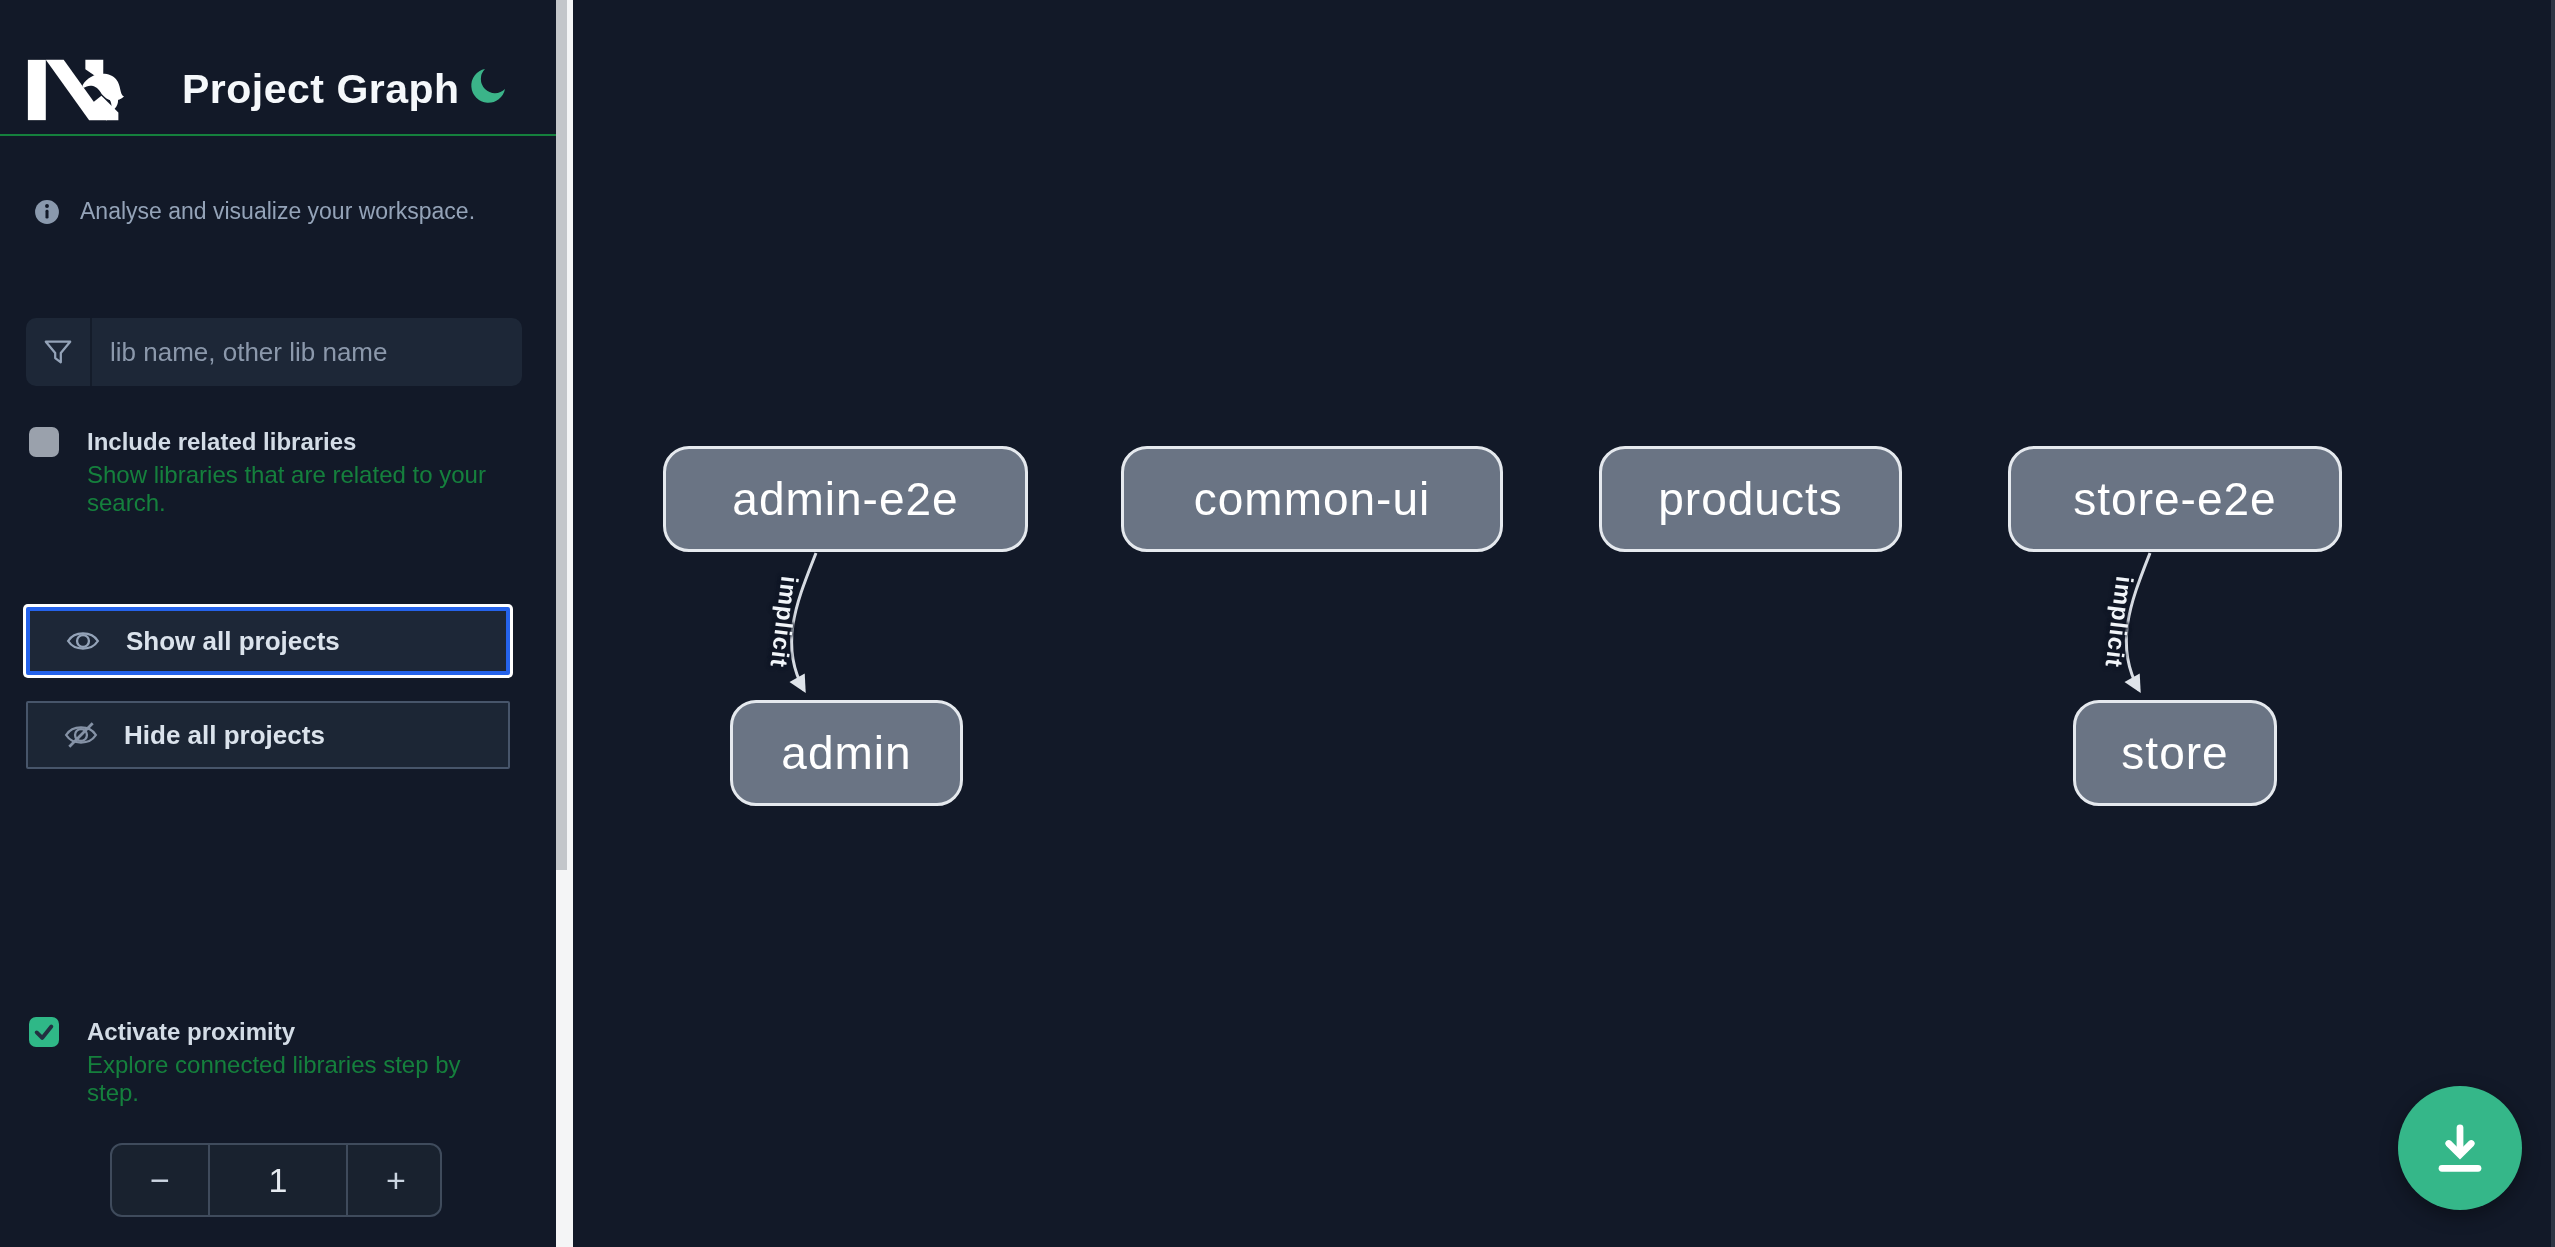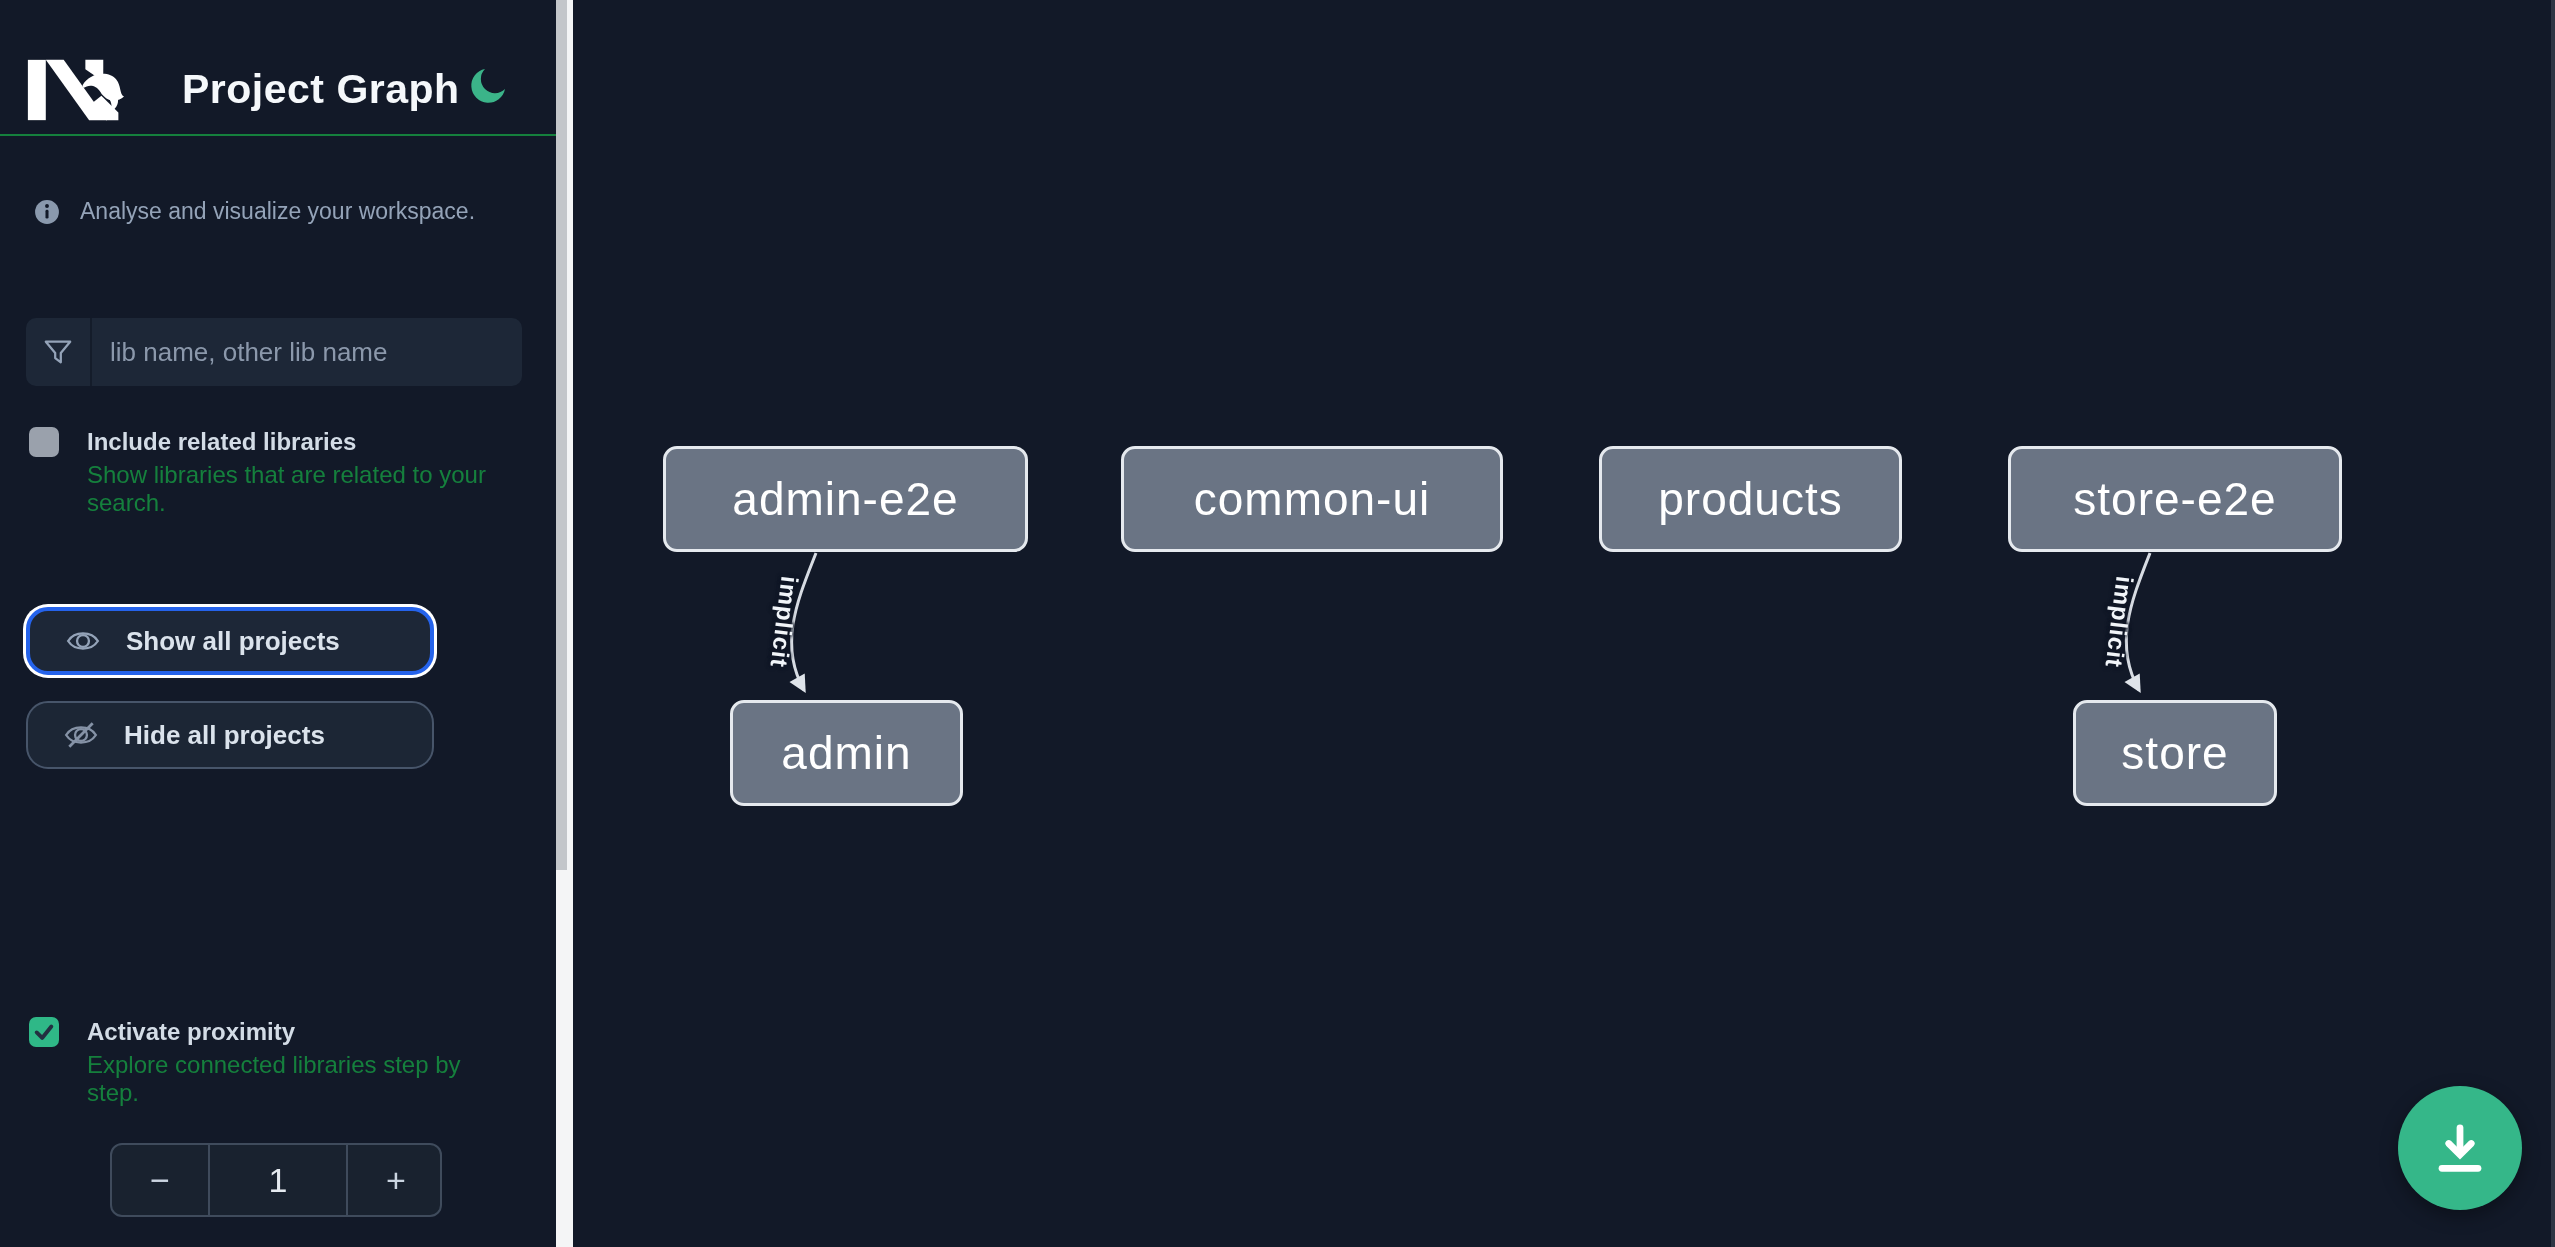--- a/index.html
+++ b/index.html
@@ -54,22 +54,22 @@
         display:flex; align-items:center; justify-content:center; cursor:pointer; }
   .cb-gray  { background:#9aa1ac; }
   .cb-white { background:#ffffff; border:1px solid #cbd5e1; }
   .cb-green { background:#2fb887; }
   .toggle-text { padding-left:10px; }
   .toggle-label { font-size:24px; font-weight:700; color:#d3dce6; line-height:34px; display:block; }
   .toggle-desc  { font-size:24px; color:#15803d; line-height:28px; display:block; margin-top:2px; }
   .w422 { width:422px; } .w402 { width:402px; } .w388 { width:388px; }
 
   .sb-btn {
-    position:absolute; left:26px; width:408px; height:68px;
-    background:#1c2635; border:2px solid #47556a; border-radius:22px;
+    position:absolute; left:26px; width:484px; height:68px;
+    background:#1c2635; border:2px solid #47556a; border-radius:2px;
     display:flex; align-items:center; gap:26px; padding-left:36px;
     font-family:"Liberation Sans", sans-serif;
     font-size:26px; font-weight:700; color:#dbe3ec; cursor:pointer;
   }
   .sb-btn.focused {
     border:4px solid #2563eb;
     box-shadow:0 0 0 3px #ffffff;
     background:#1d2737;
   }
   .sb-btn svg { width:34px; height:34px; flex:0 0 auto; }
@@ -95,21 +95,21 @@
   .canvas { position:absolute; left:573px; top:0; width:1982px; height:1247px;
     background:#121928; }
   .screen-right-edge { position:absolute; right:0; top:0; width:4px; height:1247px;
     background:#2e3644; }
 
   .edges-svg { position:absolute; left:0; top:0; width:2555px; height:1247px;
     pointer-events:none; z-index:1; }
 
   .gnode {
     position:absolute; z-index:2;
-    background:#6a7484; border:3px solid #e5e9ee; border-radius:14px;
+    background:#6a7484; border:3px solid #e5e9ee; border-radius:26px;
     display:flex; align-items:center; justify-content:center;
     font-size:46px; color:#ffffff; cursor:pointer; letter-spacing:1px;
   }
   .edge-label {
     position:absolute; z-index:3; font-size:24px; font-weight:700; color:#f1f5f9;
     transform:translate(-50%,-50%) rotate(97deg); transform-origin:center;
     text-shadow:-2px 0 4px #121928, 2px 0 4px #121928, 0 -2px 4px #121928, 0 2px 4px #121928;
     pointer-events:none; letter-spacing:1px;
   }
 

